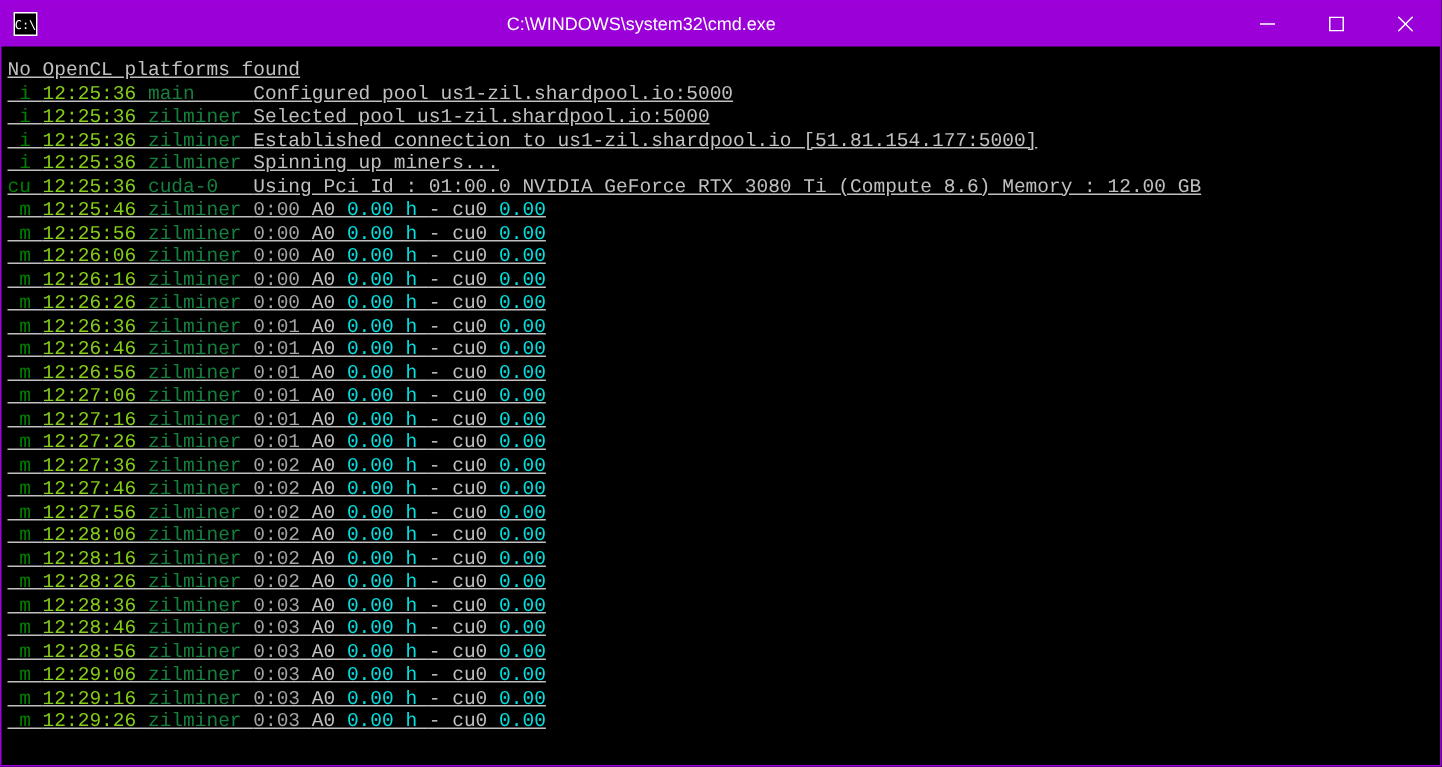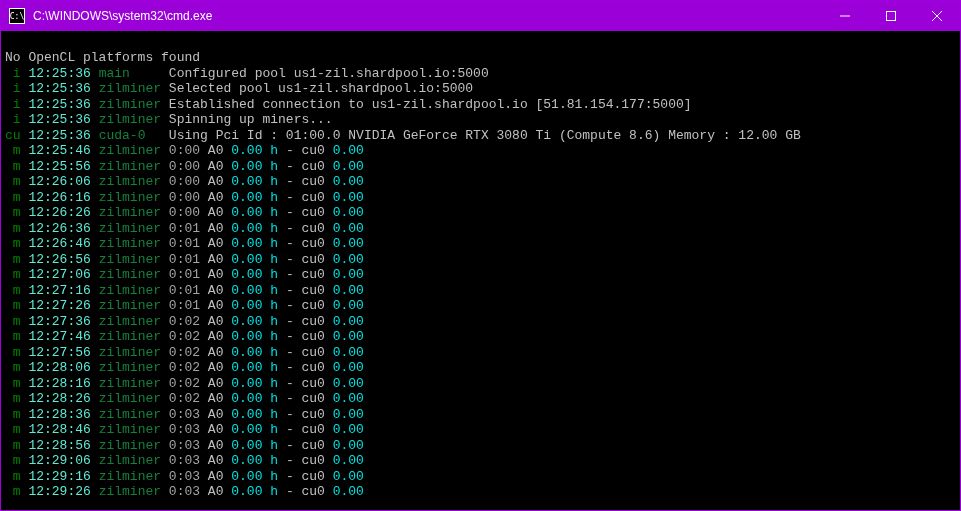--- a/index.html
+++ b/index.html
@@ -33,43 +33,44 @@
     margin: 0 8px 0 8px;
     background: #000;
     border: 1px solid #fff;
     display: inline-flex;
     align-items: center;
     justify-content: center;
     font-size: 8px;
     color: #fff;
     font-family: Consolas, monospace;
   }
-  .titlebar .title { flex: 1; }
+  .titlebar .title { flex: 1; text-align: center; }
   .titlebar .win-controls { display: flex; height: 100%; }
   .titlebar .win-btn {
     width: 46px;
     height: 100%;
     display: flex;
     align-items: center;
     justify-content: center;
     color: #fff;
   }
   .win-btn svg { stroke: #fff; stroke-width: 1; fill: none; }
   .terminal {
     flex: 1;
     background: #000000;
-    padding: 19px 4px;
+    padding: 8px 4px;
     color: #c0c0c0;
     line-height: 15.5px;
     white-space: pre;
     overflow: hidden;
+    text-decoration: underline;
   }
   .line { display: block; }
   .w  { color: #c0c0c0; }     
-  .mag{ color: #5eead4; text-align: center; }     
+  .mag{ color: #84cc16; text-align: center; }     
   .gb { color: #008000; }     
   .cy { color: #15803d; }     
   .gr { color: #a3a3a3; }     
   .cyb{ color: #00e0e0; }     
 </style>
 </head>
 <body>
 
 <div class="window">
 

